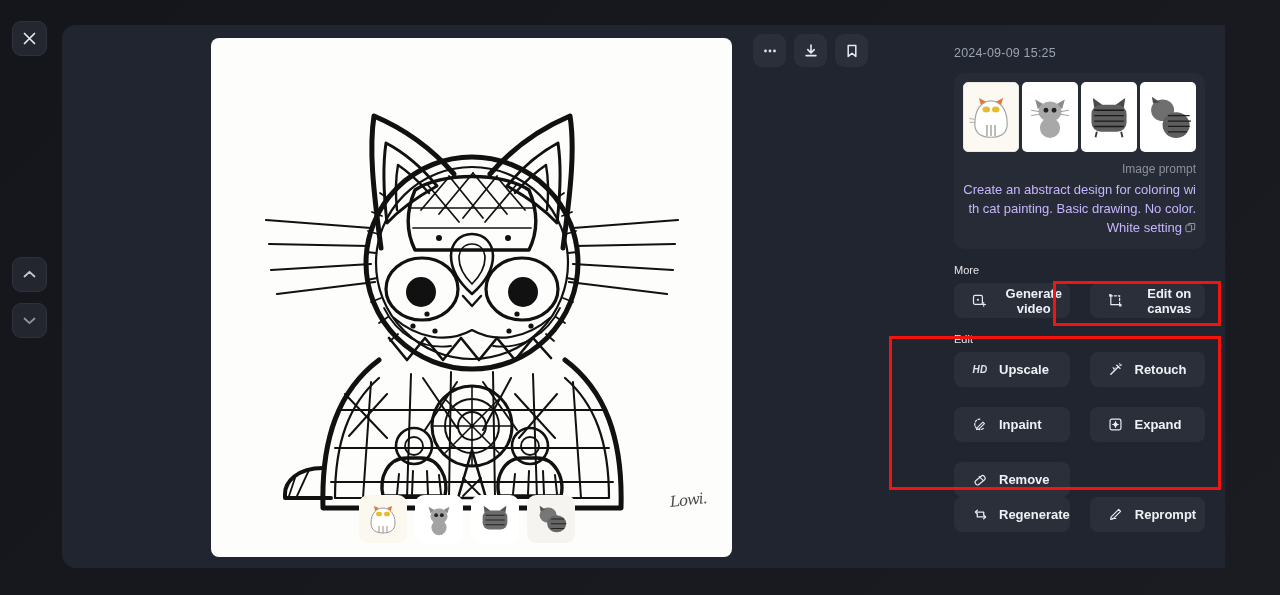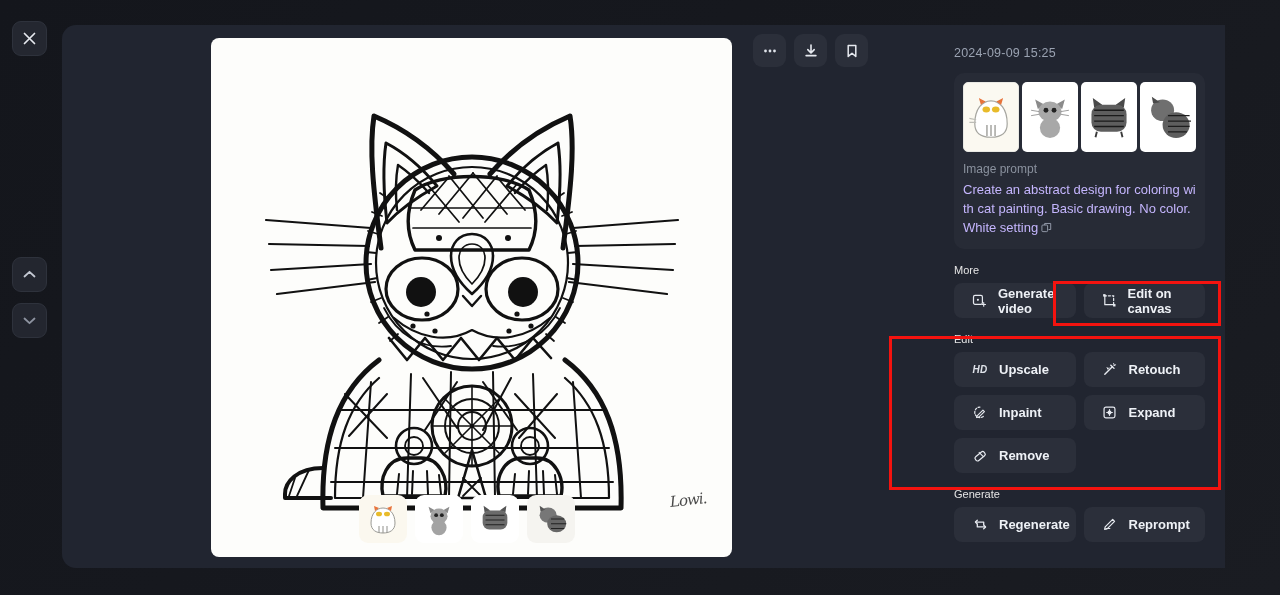--- a/index.html
+++ b/index.html
@@ -85,20 +85,21 @@
     width: 335px; height: 543px;
     padding: 21px 20px 0 64px;
   }
   .timestamp { font-size: 12.5px; color: #9aa2b1; letter-spacing: .2px; }
 
   .prompt-card {
     margin-top: 13px;
     background: #272b36;
     border-radius: 10px;
     padding: 9px 9px 11px 9px;
+    text-align: right;
   }
   .prompt-thumbs { display: flex; gap: 3px; }
   .pt {
     width: 70px; height: 70px; border-radius: 5px;
     background: #ffffff; overflow: hidden;
     display: flex; align-items: center; justify-content: center;
     cursor: pointer; border: 1px solid transparent;
   }
   .pt.sel { border-color: #e9e9e4; background: #fbf9f1; }
   .prompt-label {
@@ -107,21 +108,21 @@
   .prompt-text {
     margin-top: 4px; font-size: 13px; line-height: 19px; color: #c4b5fd;
     word-break: break-all;
   }
   .copy-ic { display: inline-block; vertical-align: -1px; margin-left: 3px; cursor: pointer; }
 
   .sec-title {
     font-size: 11px; color: #e5e5e5; margin: 15px 0 7px 0;
   }
   .btn-grid {
-    display: grid; grid-template-columns: 1fr 1fr; gap: 8px;
+    display: grid; grid-template-columns: 1fr 1fr; gap: 20px; text-align: center;
   }
   .abtn {
     height: 35px; border-radius: 8px;
     background: #2b2f3a;
     display: flex; align-items: center;
     padding-left: 18px; gap: 11px;
     font-size: 13px; font-weight: bold; color: #eef1f6;
     cursor: pointer;
   }
   .abtn .hd {
@@ -430,21 +431,20 @@
           <span class="ic">
             <svg width="15" height="15" viewBox="0 0 16 16">
                 <rect x="1.6" y="6.2" width="12" height="5.2" rx="2" transform="rotate(-40 7.6 8.8)" stroke="#e6e9ef" stroke-width="1.3" fill="none"></rect>
                 <path d="M6.2 4.4 L11 9.2" stroke="#e6e9ef" stroke-width="1.1"></path>
               </svg>
           </span>
           <span>Remove</span>
         </div>
       </div>
 
-      <div class="sec-title">Generate</div>
       <div class="btn-grid">
         <div class="abtn">
           <span class="ic">
             <svg width="15" height="15" viewBox="0 0 16 16">
                 <path d="M3 5.4 L11.4 5.4 L11.4 8" stroke="#e6e9ef" stroke-width="1.4" fill="none" stroke-linecap="round" stroke-linejoin="round"></path>
                 <path d="M4.6 3.4 L2.6 5.4 L4.6 7.4" stroke="#e6e9ef" stroke-width="1.4" fill="none" stroke-linecap="round" stroke-linejoin="round"></path>
                 <path d="M13 10.6 L4.6 10.6 L4.6 8" stroke="#e6e9ef" stroke-width="1.4" fill="none" stroke-linecap="round" stroke-linejoin="round"></path>
                 <path d="M11.4 12.6 L13.4 10.6 L11.4 8.6" stroke="#e6e9ef" stroke-width="1.4" fill="none" stroke-linecap="round" stroke-linejoin="round"></path>
               </svg>
           </span>

